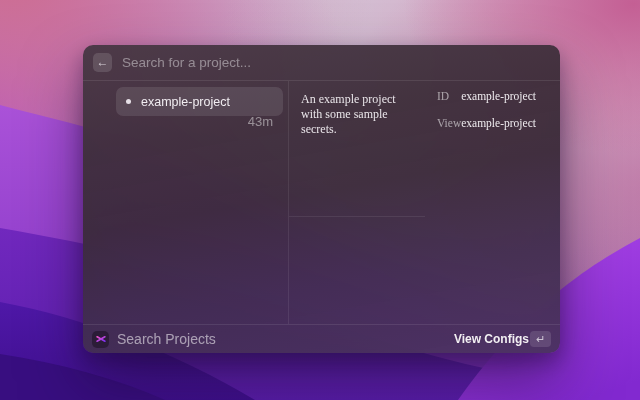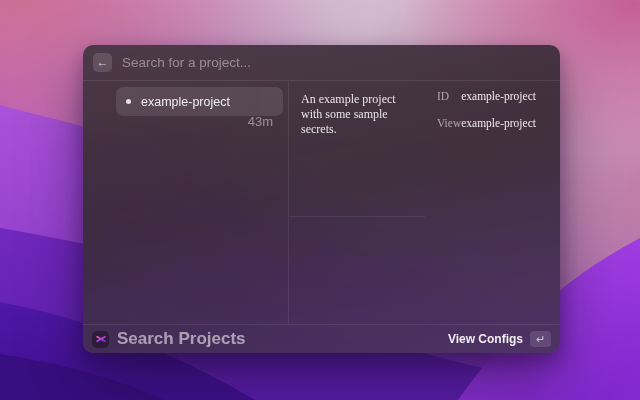--- a/index.html
+++ b/index.html
@@ -65,22 +65,22 @@
   .meta-row { display:flex; justify-content:space-between; align-items:center;
     font-size:11.5px; height:13px; }
   .meta-label { color:rgba(255,255,255,0.55); }
   .meta-value { color:#efecef; font-weight:500; }
 
   
   .footer { height:29px; flex:0 0 29px; border-top:1px solid rgba(255,255,255,0.09);
     display:flex; align-items:center; gap:8px; padding:0 9px; }
   .ext-icon { width:17px; height:17px; border-radius:5px; background:rgba(18,10,22,0.45);
     display:flex; align-items:center; justify-content:center; flex:0 0 17px; }
-  .footer-title { flex:1; color:rgba(255,255,255,0.55); font-size:17px;font-weight:bold; }
-  .footer-action { display:flex; align-items:center; gap:7px; cursor:pointer;
+  .footer-title { flex:1; color:rgba(255,255,255,0.55); font-size:14px; }
+  .footer-action { display:flex; align-items:center; gap:1px; cursor:pointer;
     background:transparent; border:none; font-family:"Liberation Sans",sans-serif; }
   .action-label { font-size:12px; font-weight:700; color:#f2eff2; }
   .keycap { min-width:21px; height:16px; padding:0 4px; border-radius:4px;
     background:rgba(255,255,255,0.12); color:rgba(255,255,255,0.68); font-size:11px;
     display:flex; align-items:center; justify-content:center; }
 </style>
 </head>
 <body>
 
 <div class="wallpaper">

